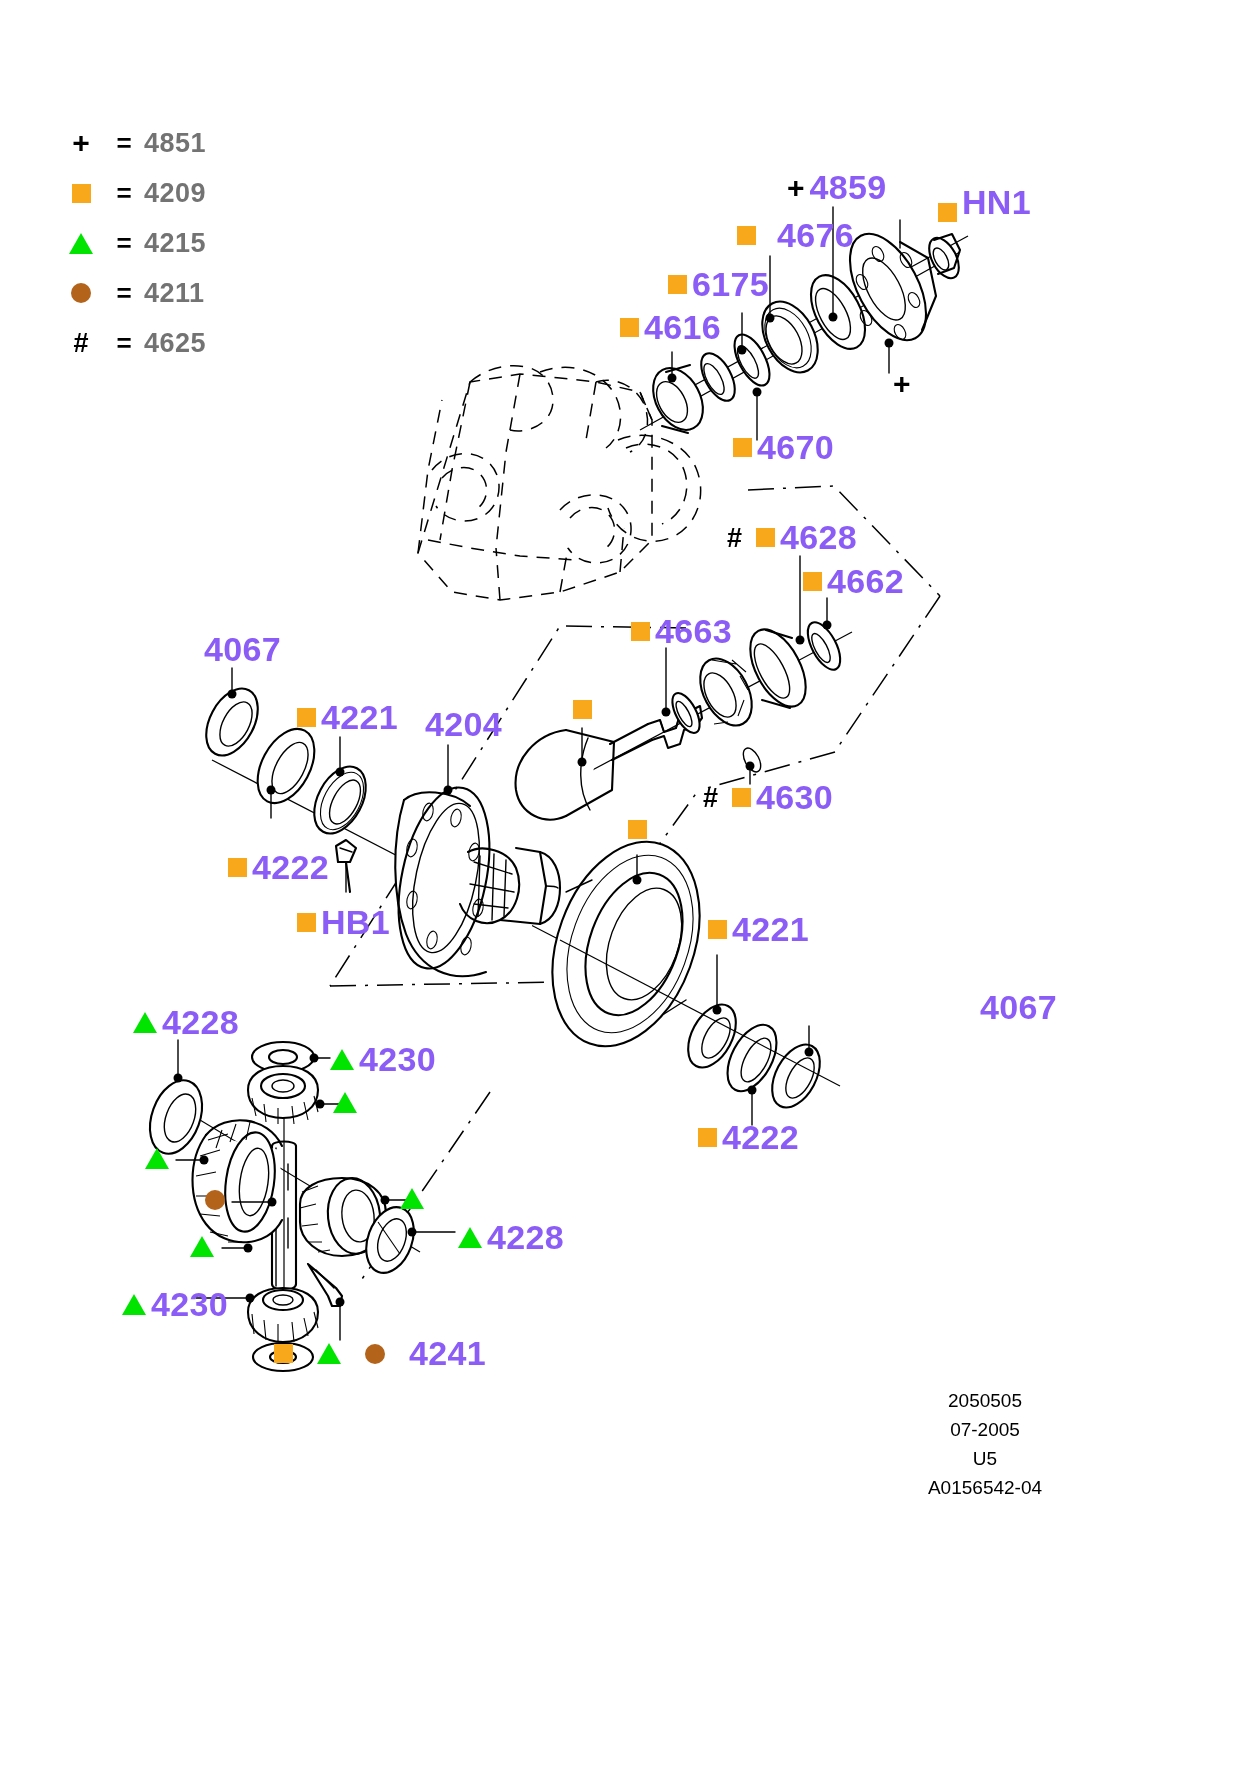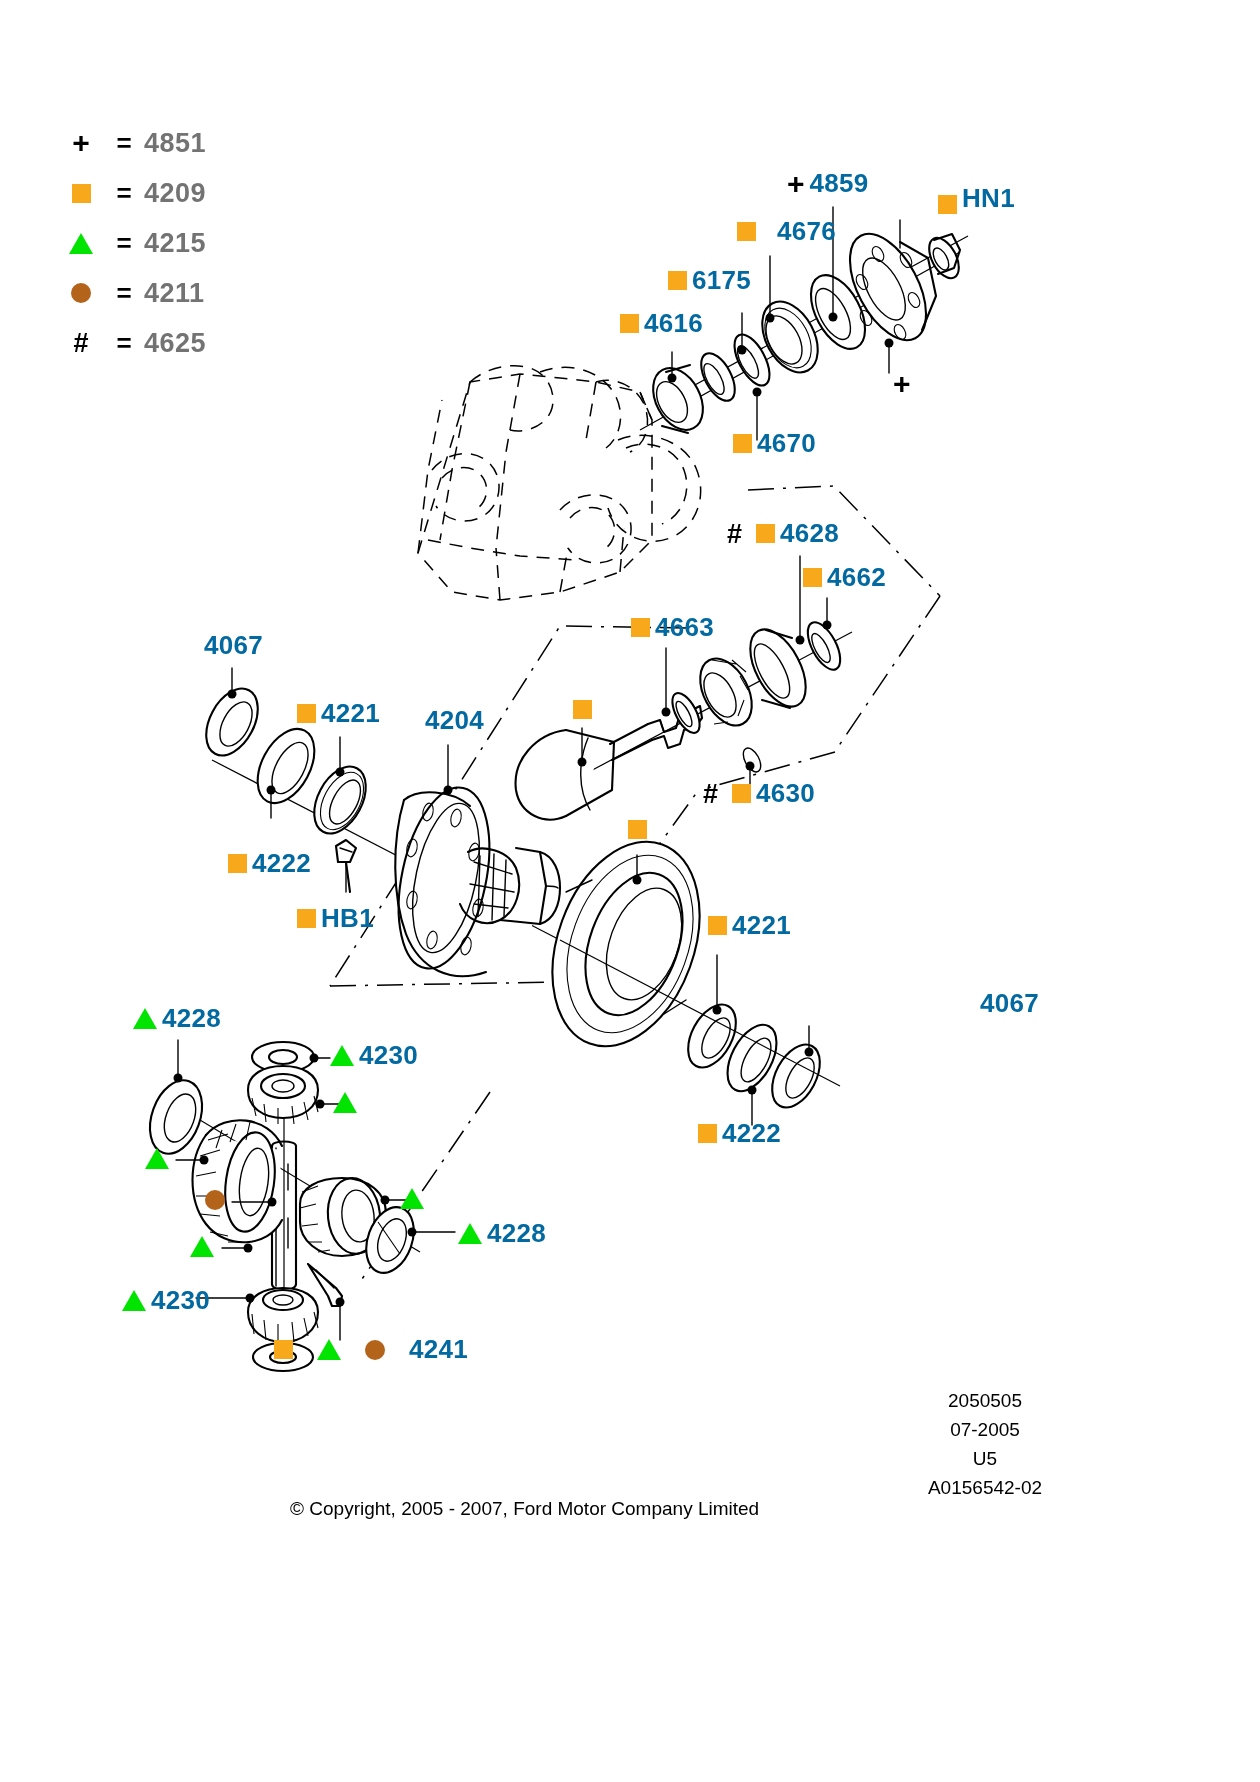--- a/index.html
+++ b/index.html
@@ -17,21 +17,21 @@
   
   .sq{width:19px;height:19px;background:#f7a81b;display:inline-block;}
   .tri{width:0;height:0;border-left:12px solid transparent;border-right:12px solid transparent;
        border-bottom:21px solid #00e400;display:inline-block;}
   .cir{width:20px;height:20px;border-radius:50%;background:#b3631a;display:inline-block;}
   .plus{font-size:30px;font-weight:bold;color:#000;line-height:18px;display:inline-block;}
   .hash{font-size:27px;font-weight:bold;color:#000;line-height:18px;display:inline-block;}
 
   
   .callout{position:absolute;display:flex;align-items:center;gap:5px;white-space:nowrap;}
-  .callout .num{font-size:26px;font-weight:bold;color:#0369a1;letter-spacing:.3px;}
+  .callout .num{font-size:34px;font-weight:bold;color:#8b5cf6;letter-spacing:.3px;}
 
   
   .copyright{position:absolute;left:290px;top:1498px;font-size:19px;color:#000;}
   .doccodes{position:absolute;left:890px;top:1386px;text-align:center;width:190px;
             font-size:19px;color:#000;line-height:29px;}
 
   
   svg.art{position:absolute;left:0;top:0;width:1260px;height:1782px;overflow:visible;}
   .ln{fill:none;stroke:#000;stroke-width:2.1;stroke-linecap:round;stroke-linejoin:round;}
   .ln-thin{fill:none;stroke:#000;stroke-width:1.4;stroke-linecap:round;}
@@ -620,22 +620,21 @@
     <span class="num">4230</span>
   </div>
 
   <div class="callout" style="left:274px;top:1334px;gap:24px;">
     <span class="sq"></span>
     <span class="tri"></span>
     <span class="cir"></span>
     <span class="num">4241</span>
   </div>
 
-  <div class="copyright">© Copyright, 2005 - 2007, Ford Motor Company Limited</div>
 
   <div class="doccodes">
     <div>2050505</div>
     <div>07-2005</div>
     <div>U5</div>
-    <div>A0156542-02</div>
+    <div>A0156542-04</div>
   </div>
 
 </div>
 
 </body></html>

